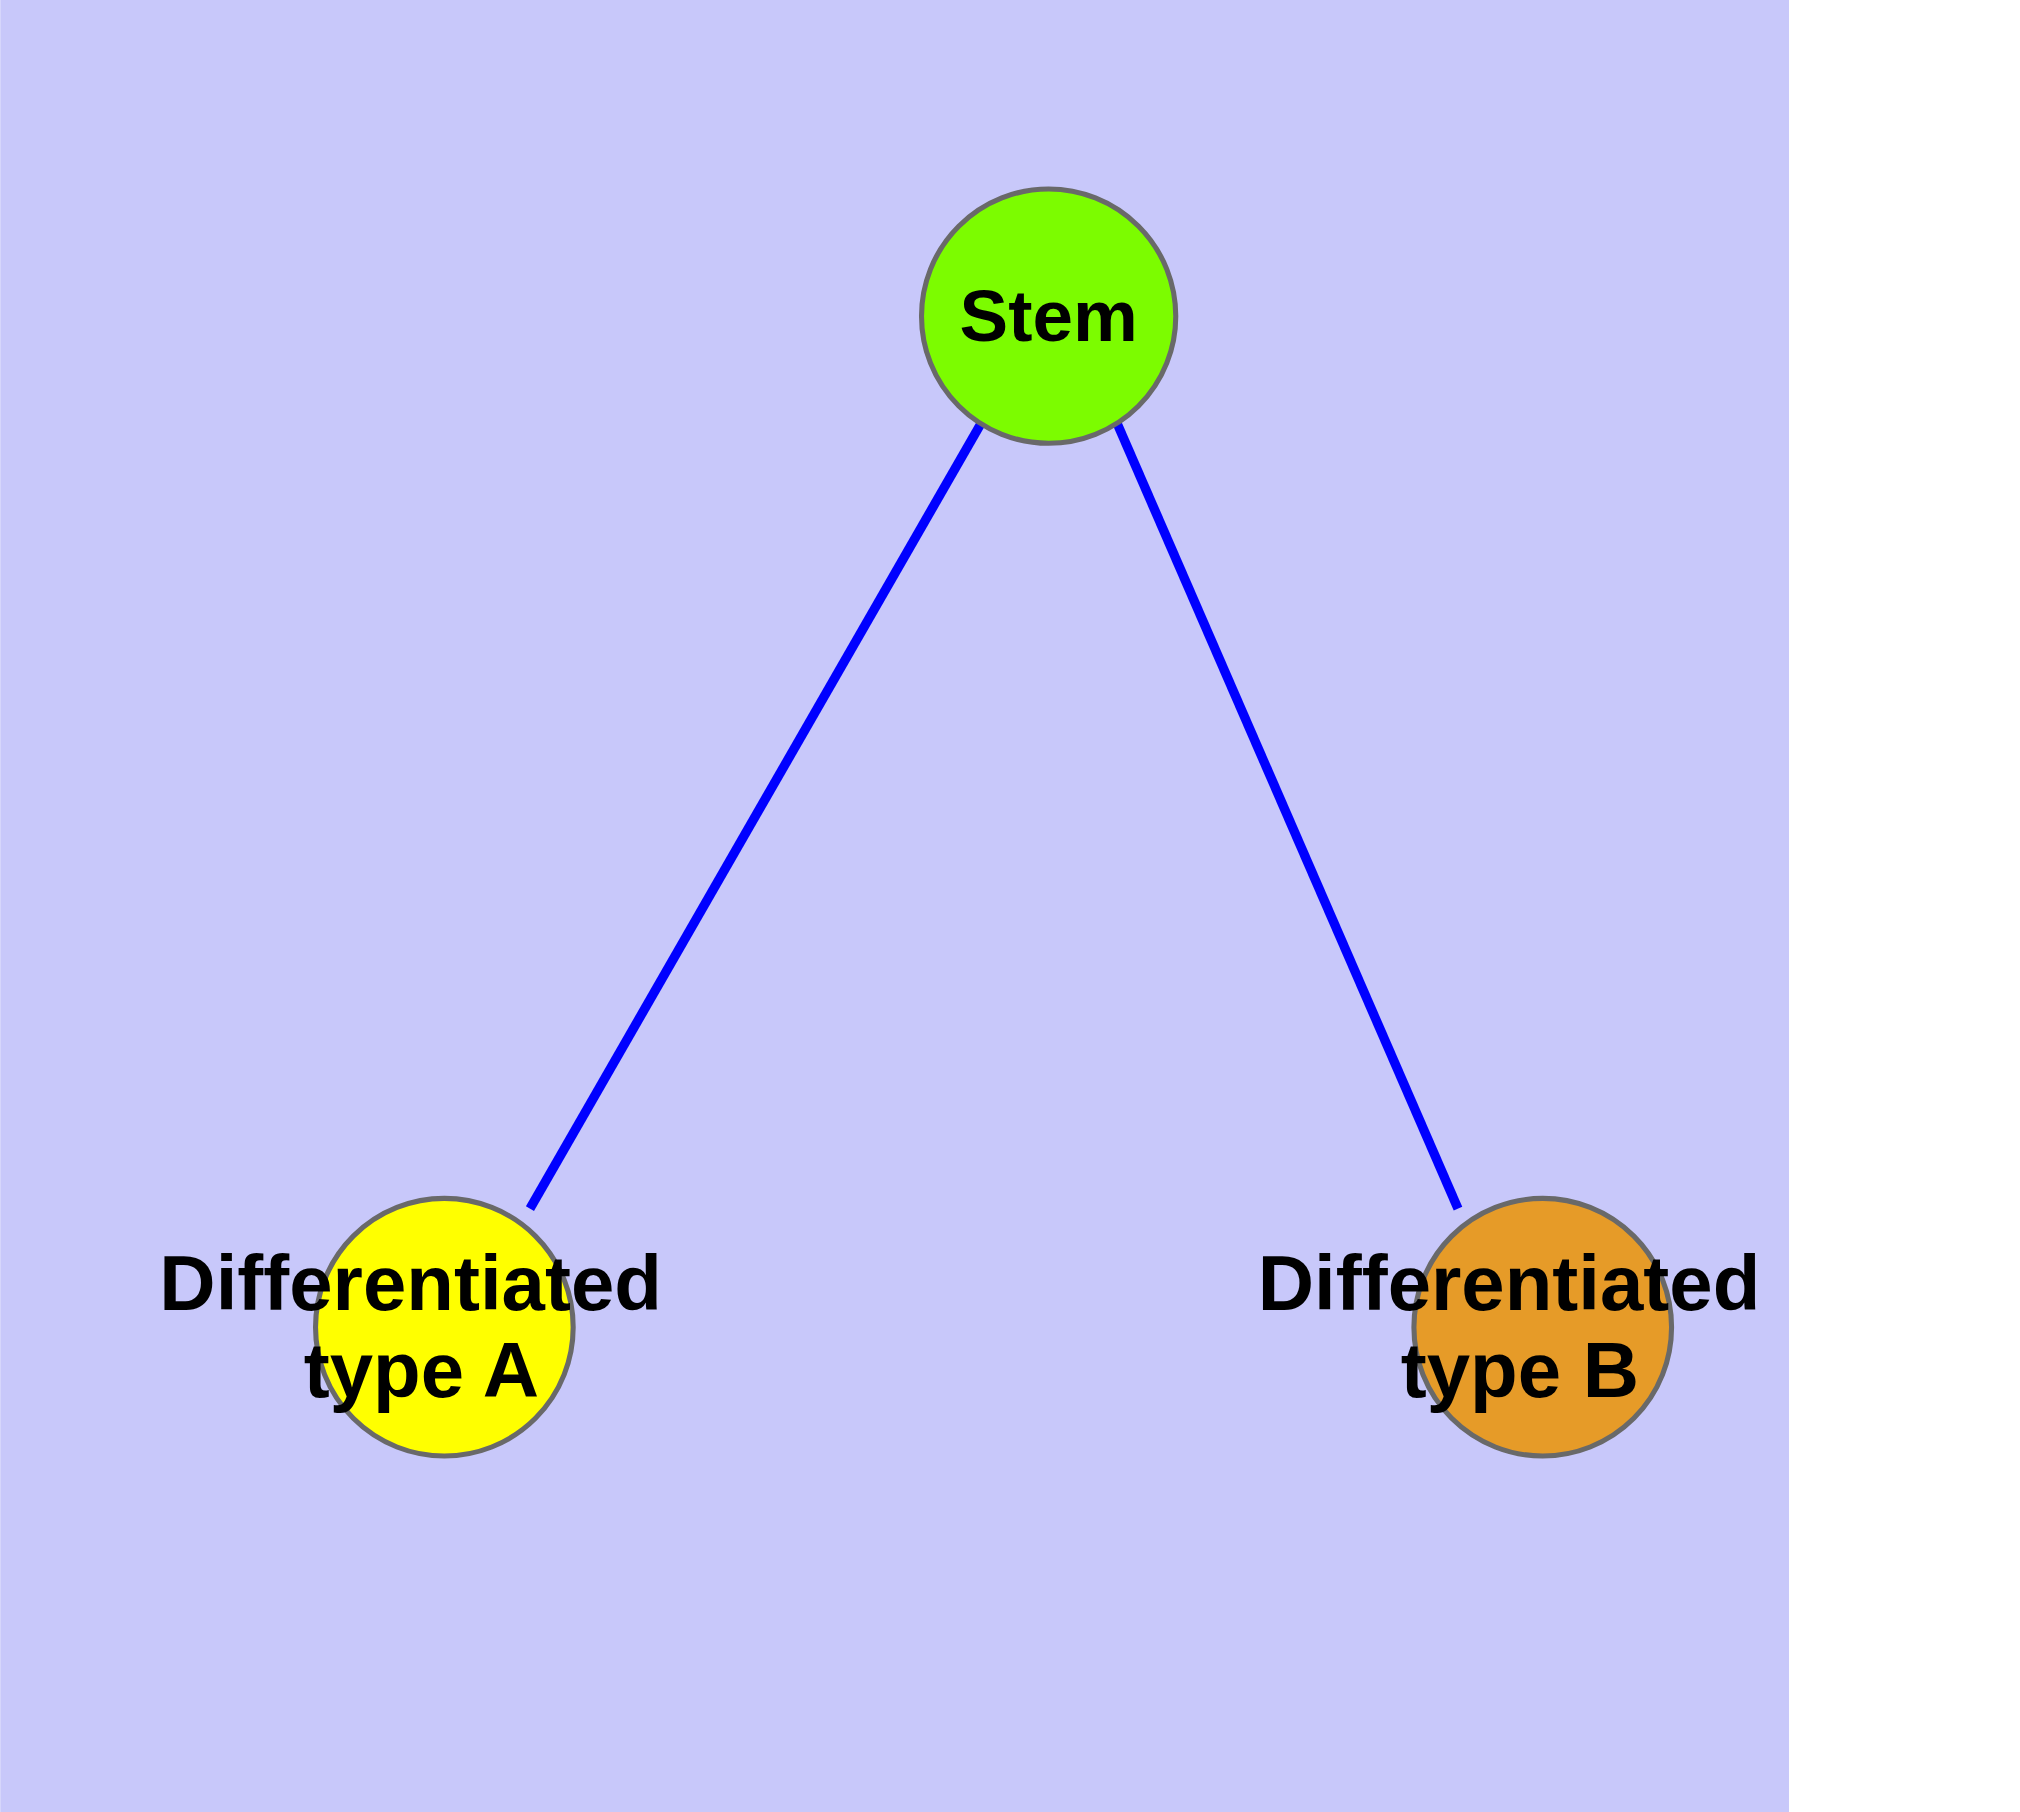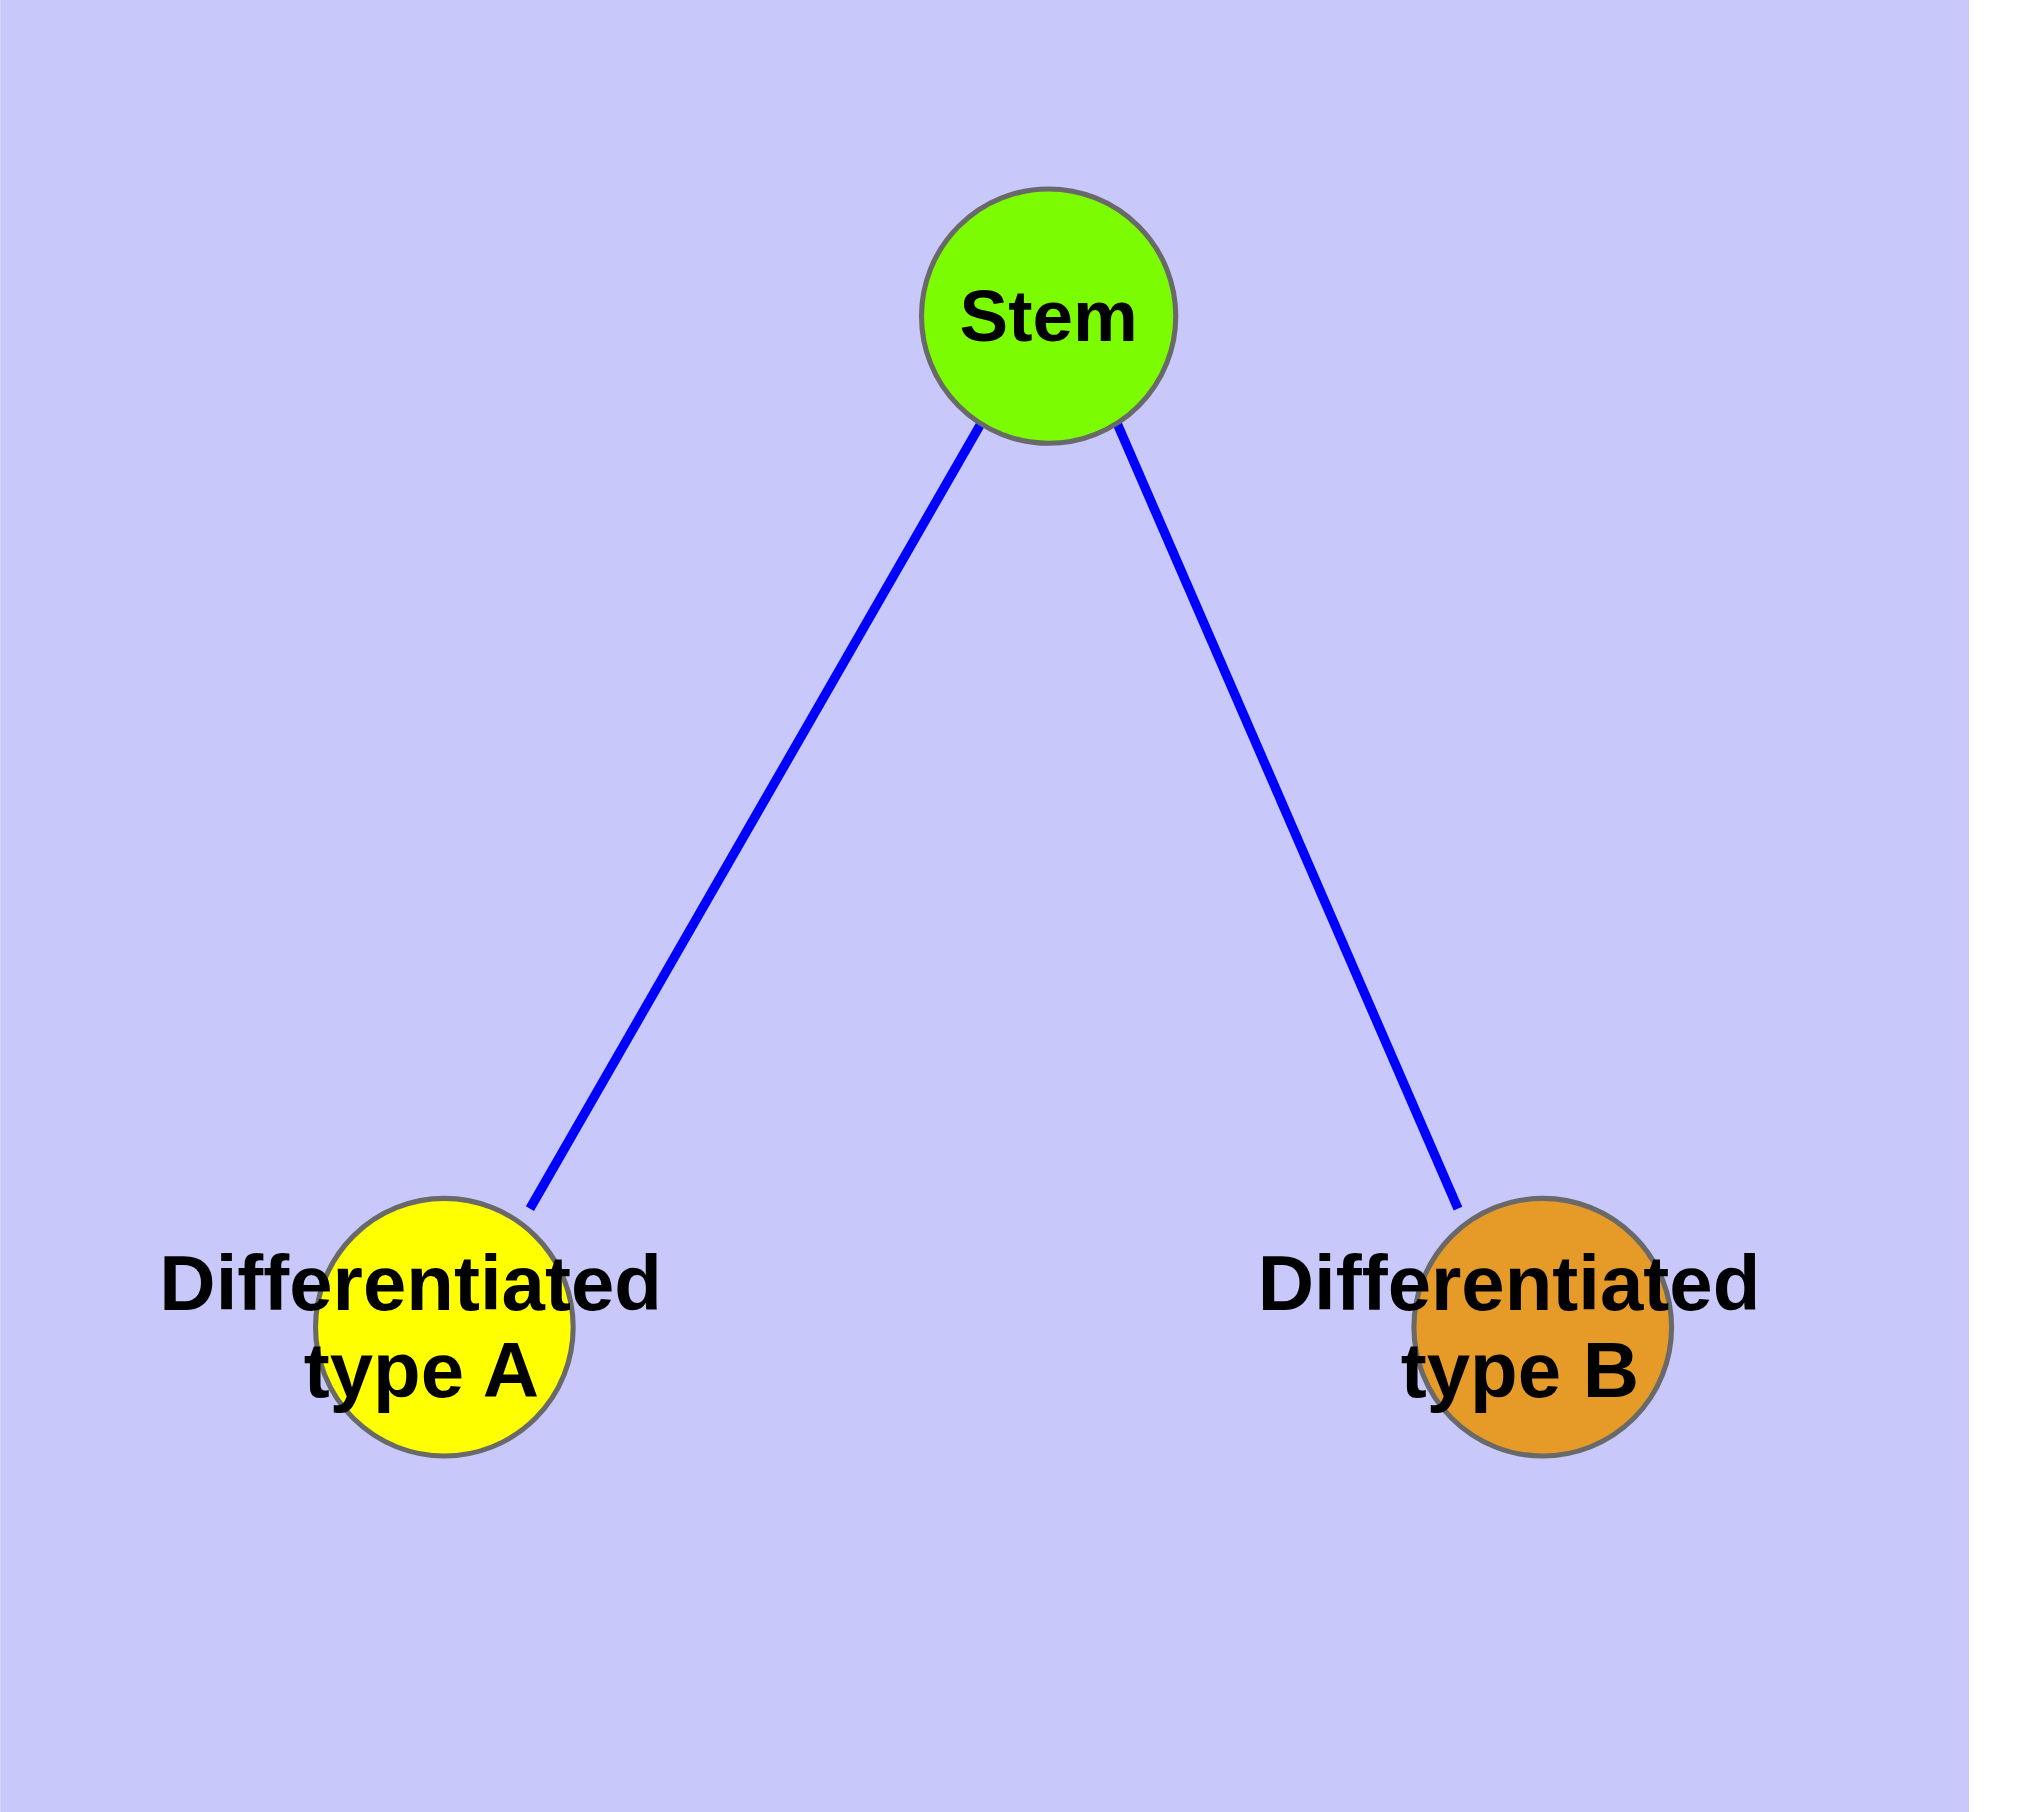--- a/index.html
+++ b/index.html
@@ -3,21 +3,21 @@
 <meta charset="utf-8">
 <title>Cell differentiation graph</title>
 <style>
   html, body {
     margin: 0;
     padding: 0;
     background: #ffffff;
   }
   #canvas {
     position: relative;
-    width: 1969px;
+    width: 1789px;
     height: 1812px;
     overflow: hidden;
     font-family: "Liberation Sans", sans-serif;
   }
   #graph-svg {
     position: absolute;
     top: 0;
     left: 0;
     width: 2021px;
     height: 1812px;

